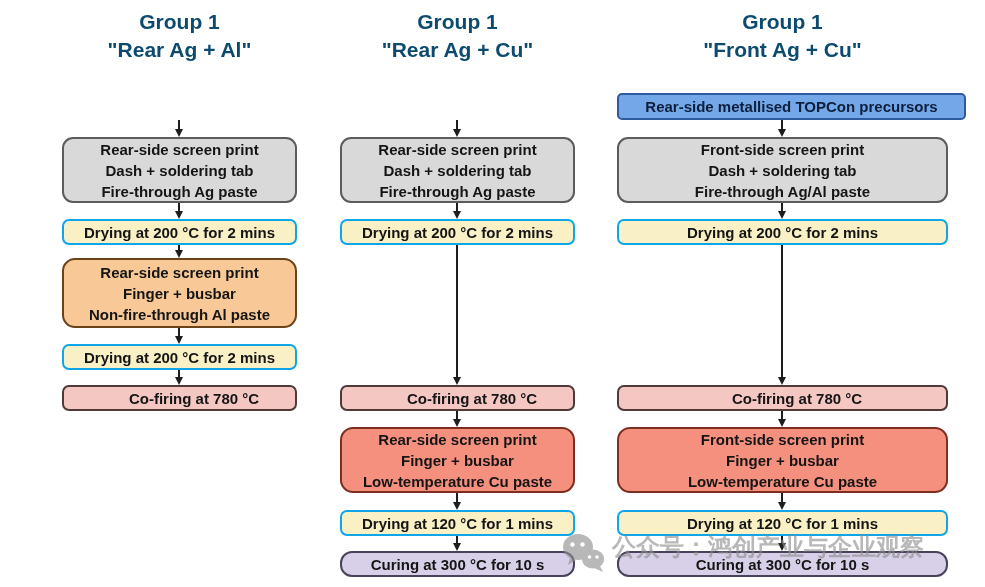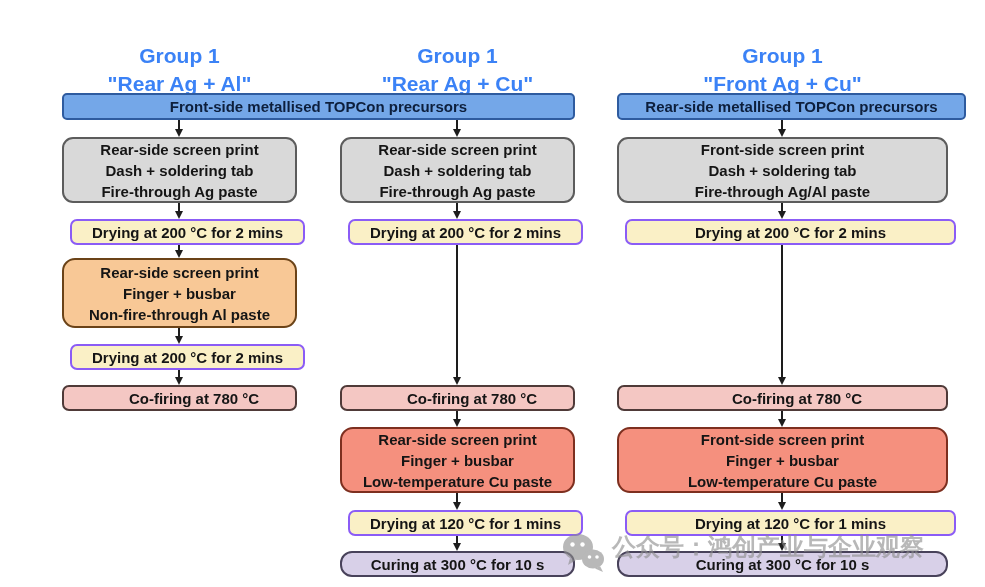--- a/index.html
+++ b/index.html
@@ -1,32 +1,32 @@
 <!DOCTYPE html>
 <html><head>
 <meta charset="utf-8">
 <style>
   html,body{margin:0;padding:0;background:#ffffff;}
   .canvas{
     position:relative;width:985px;height:587px;background:#ffffff;overflow:hidden;
     font-family:"Liberation Sans", sans-serif;color:#111;
   }
   .group-title{
-    position:absolute;top:42px;text-align:center;font-weight:bold;
-    font-size:21px;line-height:28px;color:#3b82f6;
+    position:absolute;top:8px;text-align:center;font-weight:bold;
+    font-size:21px;line-height:28px;color:#0c4a6e;
   }
   .box{
     position:absolute;display:flex;flex-direction:column;justify-content:center;
     align-items:center;text-align:center;font-weight:bold;font-size:15px;
     line-height:21px;box-sizing:border-box;color:#151515;
   }
   .box span{display:block;}
   .blue{background:#74a7e8;border:2px solid #2e5b9f;border-radius:5px;color:#0d1f3c;}
   .gray{background:#d9d9d9;border:2px solid #5c5c5c;border-radius:11px;}
-  .yellow{background:#faf0c6;border:2px solid #8b5cf6;border-radius:7px;margin-left:8px;}
+  .yellow{background:#faf0c6;border:2px solid #0ea5e9;border-radius:7px;}
   .orange{background:#f8c896;border:2px solid #6b4318;border-radius:13px;}
   .pink{background:#f4c7c3;border:2px solid #4f3a38;border-radius:7px;padding-left:29px;}
   .salmon{background:#f5907e;border:2px solid #7d2f1f;border-radius:13px;}
   .purple{background:#d8d0e8;border:2px solid #48425a;border-radius:12px;}
   .arrow{position:absolute;width:2px;background:#1d1d1d;}
   .arrow::after{
     content:'';position:absolute;left:-3.5px;bottom:-7px;width:0;height:0;
     border-left:4.5px solid transparent;border-right:4.5px solid transparent;
     border-top:8px solid #1d1d1d;
   }
@@ -48,23 +48,20 @@
   </div>
   <div class="group-title" style="left:340px;width:235px;">
     <div>Group 1</div>
     <div>"Rear Ag + Cu"</div>
   </div>
   <div class="group-title" style="left:617px;width:331px;">
     <div>Group 1</div>
     <div>"Front Ag + Cu"</div>
   </div>
 
-  <div class="box blue" style="left:62px;top:93px;width:513px;height:27px;">
-    <span>Front-side metallised TOPCon precursors</span>
-  </div>
   <div class="box blue" style="left:617px;top:93px;width:349px;height:27px;">
     <span>Rear-side metallised TOPCon precursors</span>
   </div>
 
   <div class="box gray" style="left:62px;top:137px;width:235px;height:66px;">
     <span>Rear-side screen print</span>
     <span>Dash + soldering tab</span>
     <span>Fire-through Ag paste</span>
   </div>
   <div class="box yellow" style="left:62px;top:219px;width:235px;height:26px;">

